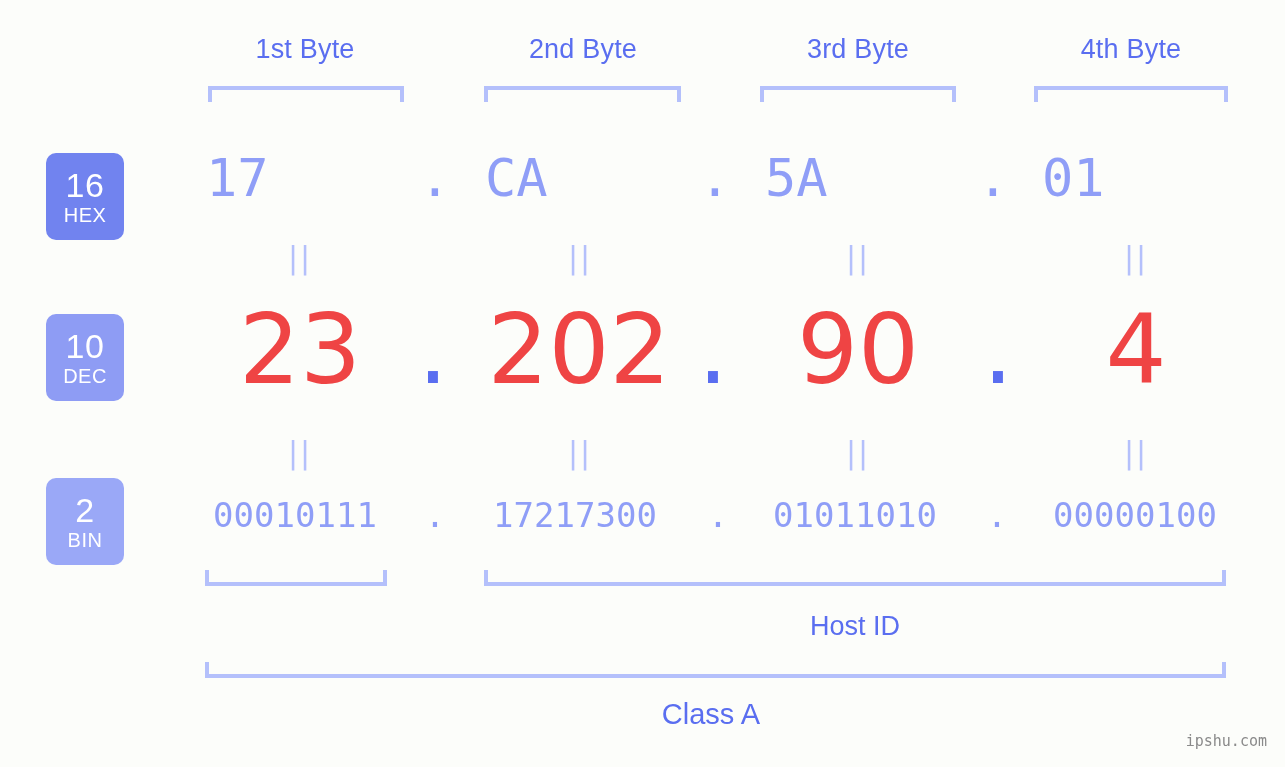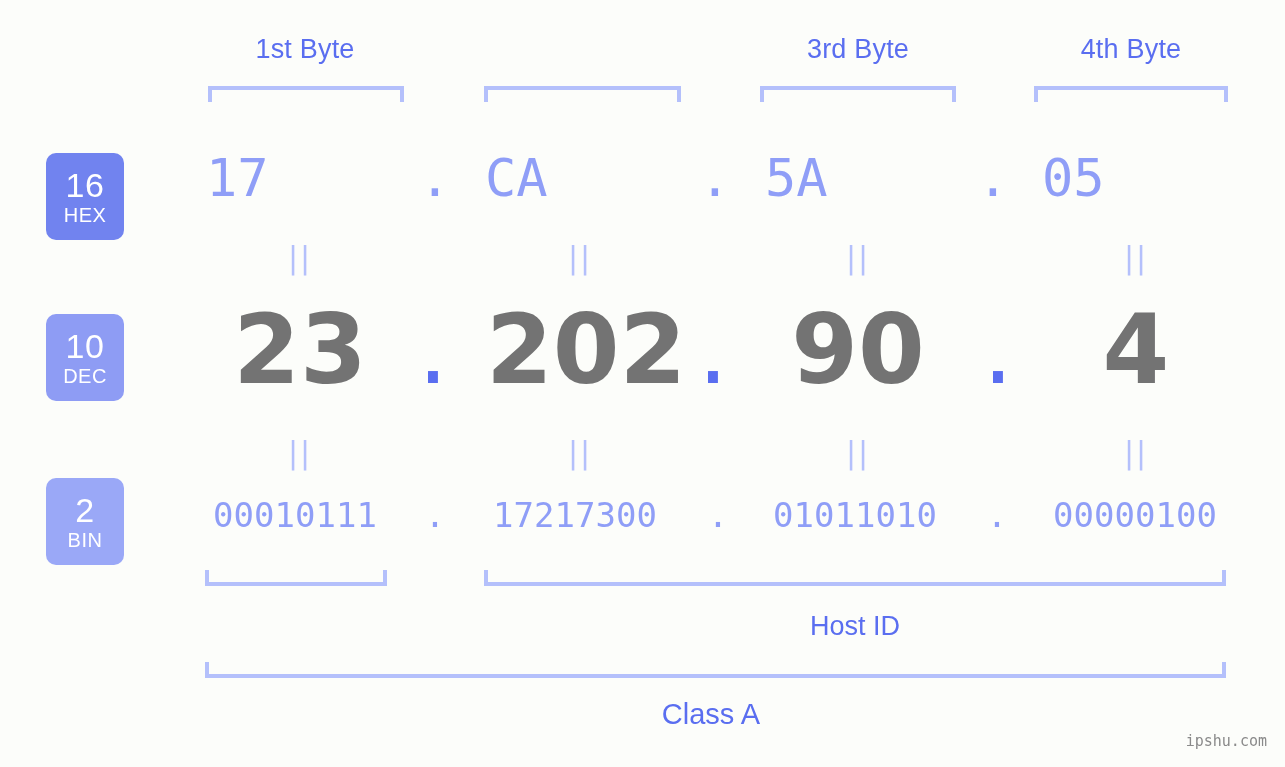--- a/index.html
+++ b/index.html
@@ -98,24 +98,23 @@
     color: #8f9ef7;
     line-height: 1;
   }
 
   .dec-val {
     position: absolute;
     top: 302px;
     text-align: center;
     font-family: "DejaVu Sans", sans-serif;
     font-size: 96px;
-    color: #737373;
-    white-space: nowrap;
-    line-height: 1;
-    font-weight: bold;
+    color: #ef4444;
+    white-space: nowrap;
+    line-height: 1;
   }
   .dec-dot {
     position: absolute;
     top: 302px;
     text-align: center;
     font-family: "DejaVu Sans", sans-serif;
     font-size: 96px;
     color: #5a6ef0;
     line-height: 1;
   }
@@ -182,20 +181,21 @@
     color: #8a8a8a;
     letter-spacing: 0px;
   }
 </style>
 </head>
 <body>
 
 <div id="stage">
 
   <div class="byte-header" style="left:205px; width:200px;">1st Byte</div>
+  <div class="byte-header" style="left:483px; width:200px;">2nd Byte</div>
   <div class="byte-header" style="left:760px; width:196px;">3rd Byte</div>
   <div class="byte-header" style="left:1034px; width:194px;">4th Byte</div>
 
   <div class="bracket-down" style="left:208px; width:196px;"></div>
   <div class="bracket-down" style="left:484px; width:197px;"></div>
   <div class="bracket-down" style="left:760px; width:196px;"></div>
   <div class="bracket-down" style="left:1034px; width:194px;"></div>
 
   <div class="base-badge" style="top:153px; height:87px; background:#7183ef;">
     <span class="num">16</span>
@@ -211,21 +211,21 @@
     <span class="num">2</span>
     <span class="nm">BIN</span>
   </div>
 
   <div class="hex-val" style="left:206px; width:186px;">17</div>
   <div class="hex-dot" style="left:400px; width:70px;">.</div>
   <div class="hex-val" style="left:485px; width:186px;">CA</div>
   <div class="hex-dot" style="left:680px; width:70px;">.</div>
   <div class="hex-val" style="left:765px; width:186px;">5A</div>
   <div class="hex-dot" style="left:958px; width:70px;">.</div>
-  <div class="hex-val" style="left:1042px; width:186px;">05</div>
+  <div class="hex-val" style="left:1042px; width:186px;">01</div>
 
   <div class="eq-mark" style="top:243px; left:280px;">||</div>
   <div class="eq-mark" style="top:243px; left:560px;">||</div>
   <div class="eq-mark" style="top:243px; left:838px;">||</div>
   <div class="eq-mark" style="top:243px; left:1116px;">||</div>
 
   <div class="dec-val" style="left:207px; width:186px;">23</div>
   <div class="dec-dot" style="left:395px; width:76px;">.</div>
   <div class="dec-val" style="left:486px; width:186px;">202</div>
   <div class="dec-dot" style="left:675px; width:76px;">.</div>

